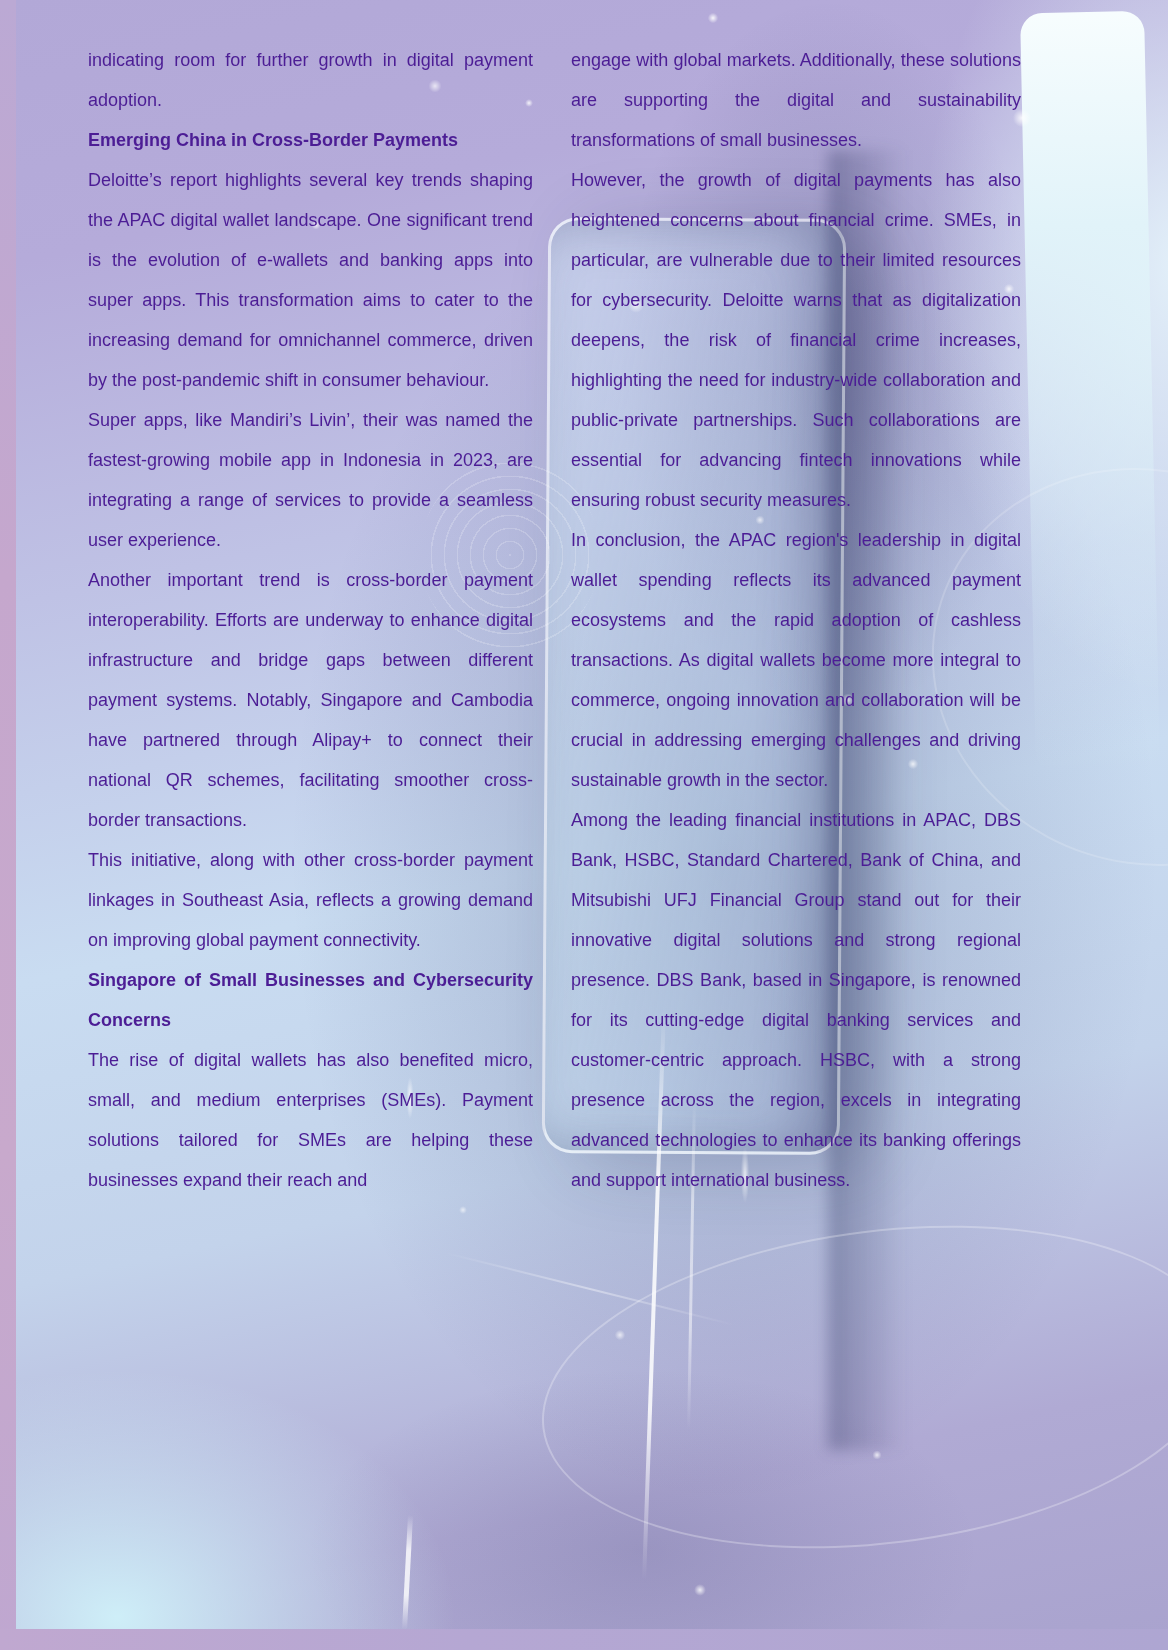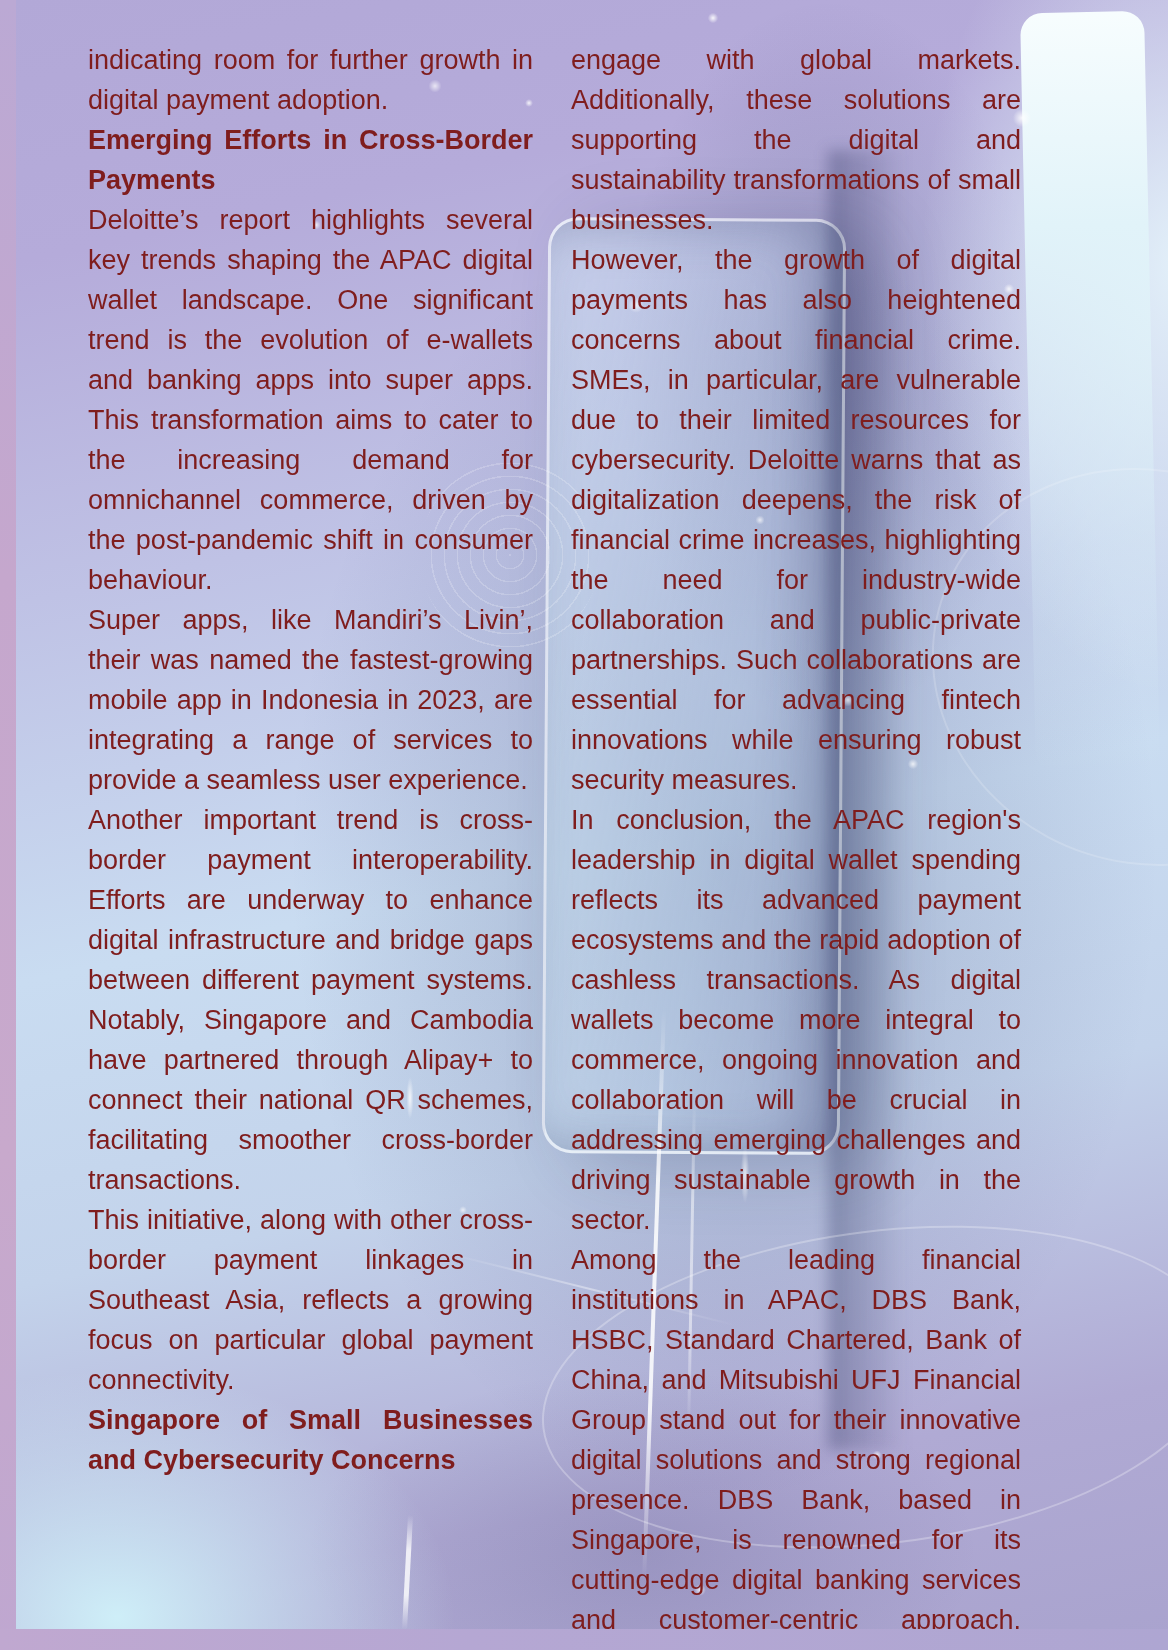--- a/index.html
+++ b/index.html
@@ -69,22 +69,22 @@
       radial-gradient(ellipse 5px 30px at 410px 1098px, rgba(255,255,255,.8), rgba(255,255,255,0) 70%),
       radial-gradient(ellipse 6px 40px at 745px 1175px, rgba(255,255,255,.7), rgba(255,255,255,0) 70%),
       radial-gradient(circle 9px  at 700px 1590px,rgba(255,255,255,.8), rgba(255,255,255,0) 65%),
       radial-gradient(circle 7px  at 877px 1455px,rgba(255,255,255,.75),rgba(255,255,255,0) 65%),
       radial-gradient(circle 8px  at 620px 1335px,rgba(255,255,255,.7), rgba(255,255,255,0) 65%),
       radial-gradient(circle 6px  at 463px 1210px,rgba(255,255,255,.65),rgba(255,255,255,0) 65%);
   }
   
   .col{
     position:absolute;z-index:3;top:40px;
-    color:#7f1d1d;
-    font-size:27px;line-height:40px;
+    color:#4c1d95;
+    font-size:18px;line-height:40px;
     text-align:justify;
   }
   .col-left{left:88px;width:445px;}
   .col-right{left:571px;width:450px;}
   .col p{margin:0;padding:0;}
   .col p.heading{font-weight:700;}
   
   .frame-left{
     position:absolute;z-index:5;left:0;top:0;width:16px;height:1650px;
     background:linear-gradient(180deg,#bba9d4 0%,#c5a7cd 35%,#c8a9cc 70%,#bfa7d0 100%);
@@ -107,26 +107,27 @@
   <div class="ring ring1"></div>
   <div class="ring ring2"></div>
   <div class="streak s1"></div>
   <div class="streak s2"></div>
   <div class="streak s3"></div>
   <div class="streak s4"></div>
   <div class="droplets"></div>
 
   <div class="col col-left">
     <p>indicating room for further growth in digital payment adoption.</p>
-    <p class="heading">Emerging Efforts in Cross-Border Payments</p>
+    <p class="heading">Emerging China in Cross-Border Payments</p>
     <p>Deloitte’s report highlights several key trends shaping the APAC digital wallet landscape. One significant trend is the evolution of e-wallets and banking apps into super apps. This transformation aims to cater to the increasing demand for omnichannel commerce, driven by the post-pandemic shift in consumer behaviour.</p>
     <p>Super apps, like Mandiri’s Livin’, their was named the fastest-growing mobile app in Indonesia in 2023, are integrating a range of services to provide a seamless user experience.</p>
     <p>Another important trend is cross-border payment interoperability. Efforts are underway to enhance digital infrastructure and bridge gaps between different payment systems. Notably, Singapore and Cambodia have partnered through Alipay+ to connect their national QR schemes, facilitating smoother cross-border transactions.</p>
-    <p>This initiative, along with other cross-border payment linkages in Southeast Asia, reflects a growing focus on particular global payment connectivity.</p>
+    <p>This initiative, along with other cross-border payment linkages in Southeast Asia, reflects a growing demand on improving global payment connectivity.</p>
     <p class="heading">Singapore of Small Businesses and Cybersecurity Concerns</p>
+    <p>The rise of digital wallets has also benefited micro, small, and medium enterprises (SMEs). Payment solutions tailored for SMEs are helping these businesses expand their reach and</p>
   </div>
 
   <div class="col col-right">
     <p>engage with global markets. Additionally, these solutions are supporting the digital and sustainability transformations of small businesses.</p>
     <p>However, the growth of digital payments has also heightened concerns about financial crime. SMEs, in particular, are vulnerable due to their limited resources for cybersecurity. Deloitte warns that as digitalization deepens, the risk of financial crime increases, highlighting the need for industry-wide collaboration and public-private partnerships. Such collaborations are essential for advancing fintech innovations while ensuring robust security measures.</p>
     <p>In conclusion, the APAC region's leadership in digital wallet spending reflects its advanced payment ecosystems and the rapid adoption of cashless transactions. As digital wallets become more integral to commerce, ongoing innovation and collaboration will be crucial in addressing emerging challenges and driving sustainable growth in the sector.</p>
     <p>Among the leading financial institutions in APAC, DBS Bank, HSBC, Standard Chartered, Bank of China, and Mitsubishi UFJ Financial Group stand out for their innovative digital solutions and strong regional presence. DBS Bank, based in Singapore, is renowned for its cutting-edge digital banking services and customer-centric approach. HSBC, with a strong presence across the region, excels in integrating advanced technologies to enhance its banking offerings and support international business.</p>
   </div>
 
   <div class="frame-left"></div>

